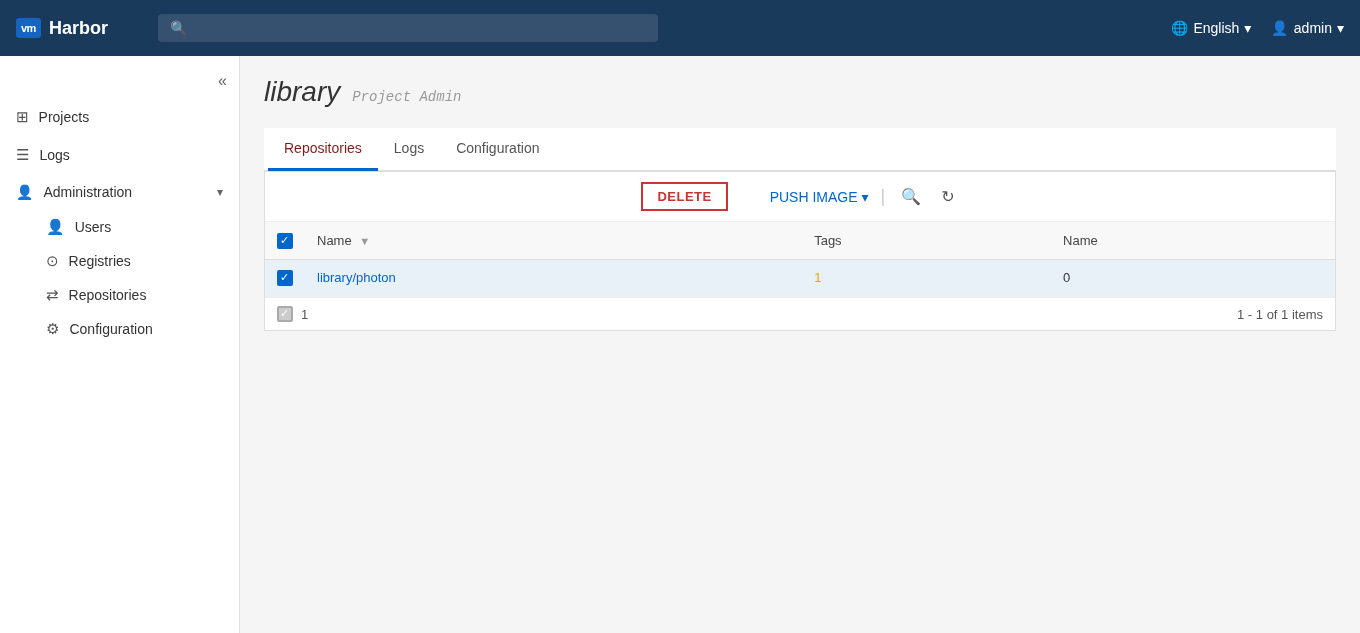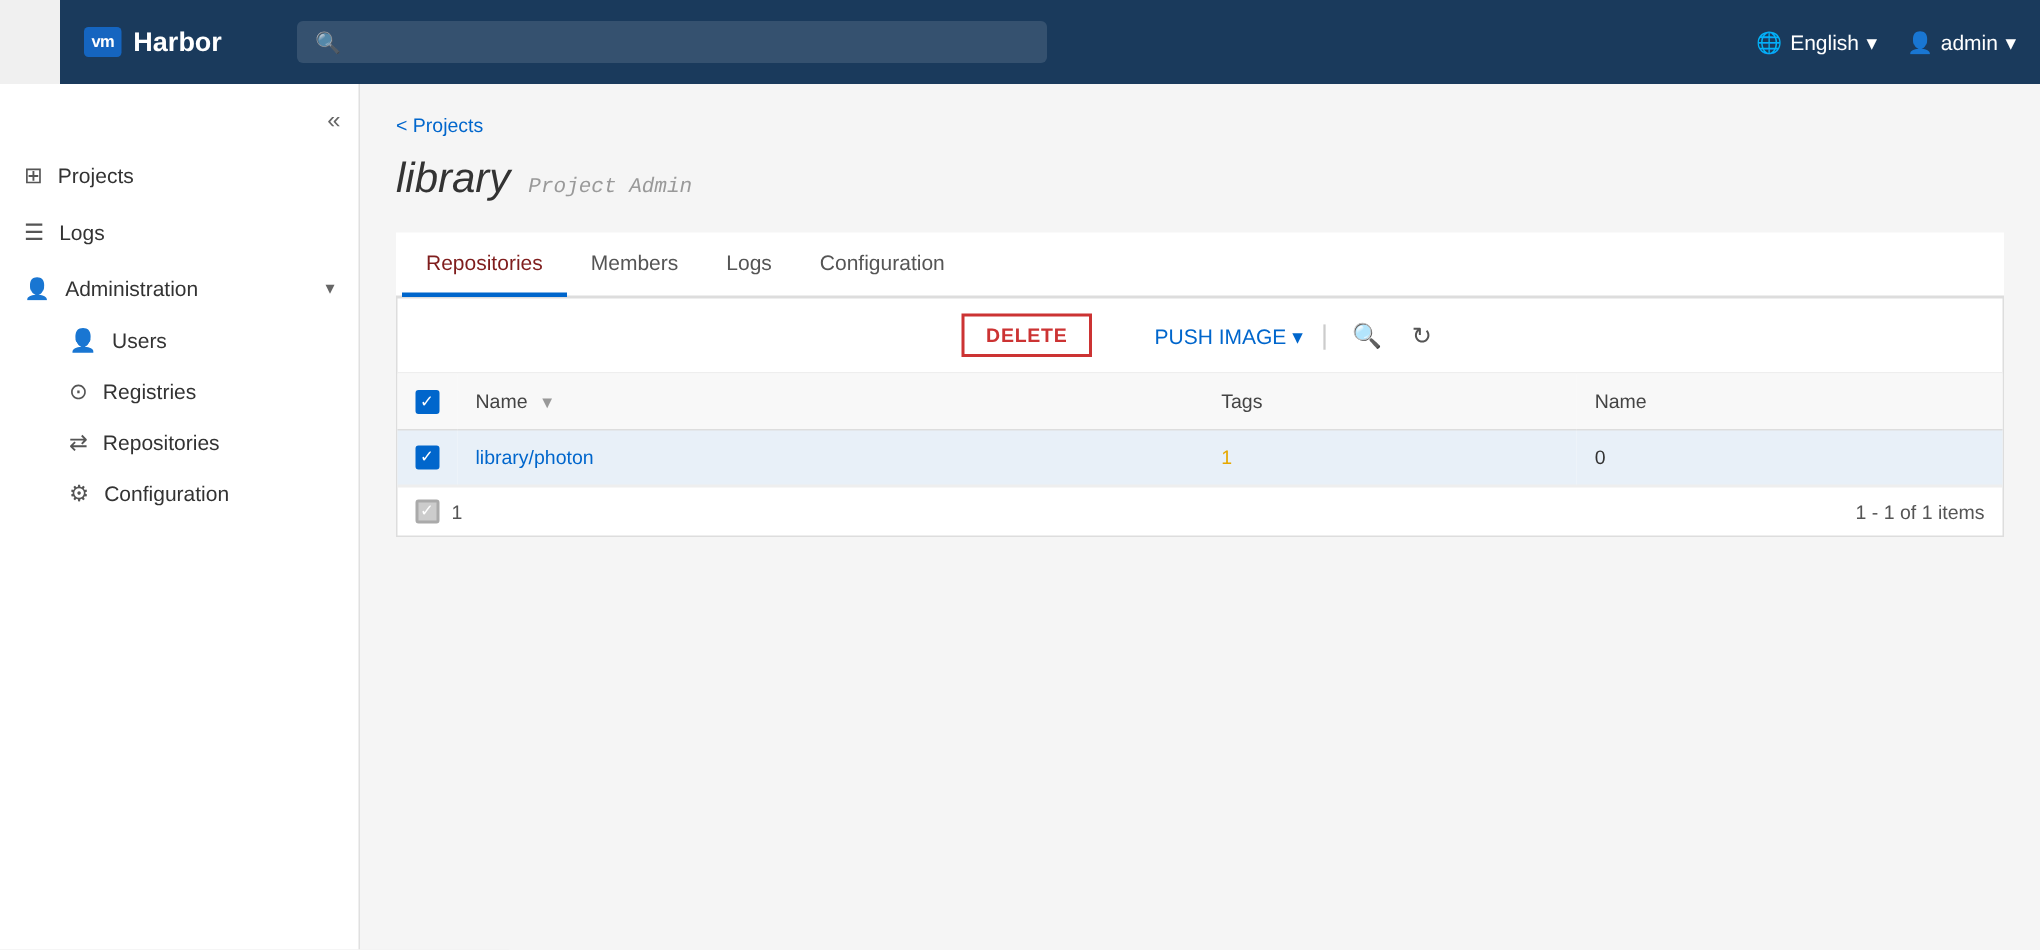--- a/index.html
+++ b/index.html
@@ -6,21 +6,20 @@
     body { font-family: Arial, sans-serif; font-size: 14px; background: #f0f0f0; height: 633px; overflow: hidden; }
 
     
     .top-nav {
       display: flex;
       align-items: center;
       background: #1a3a5c;
       height: 56px;
       padding: 0 16px;
       gap: 12px;
-      margin-left: 40px;
     }
     .logo-area {
       display: flex;
       align-items: center;
       gap: 8px;
       color: white;
       font-size: 18px;
       font-weight: bold;
       min-width: 130px;
     }
@@ -374,30 +373,28 @@
         <div class="sidebar-item">
           <span class="item-icon">⚙</span>
           <span>Configuration</span>
         </div>
       </div>
     </div>
   </aside>
 
   <main class="main-content">
 
-    <div class="breadcrumb">&lt; Projects</div>
 
     <div class="page-title-area">
       <h1 class="page-title">library</h1>
       <span class="project-role">Project Admin</span>
     </div>
 
     <div class="tabs">
       <div class="tab active">Repositories</div>
-      <div class="tab">Members</div>
       <div class="tab">Logs</div>
       <div class="tab">Configuration</div>
     </div>
 
     <div class="table-area">
 
       <div class="table-toolbar">
         <button class="delete-btn">DELETE</button>
         <div class="toolbar-right">
           <div class="push-image-btn">

